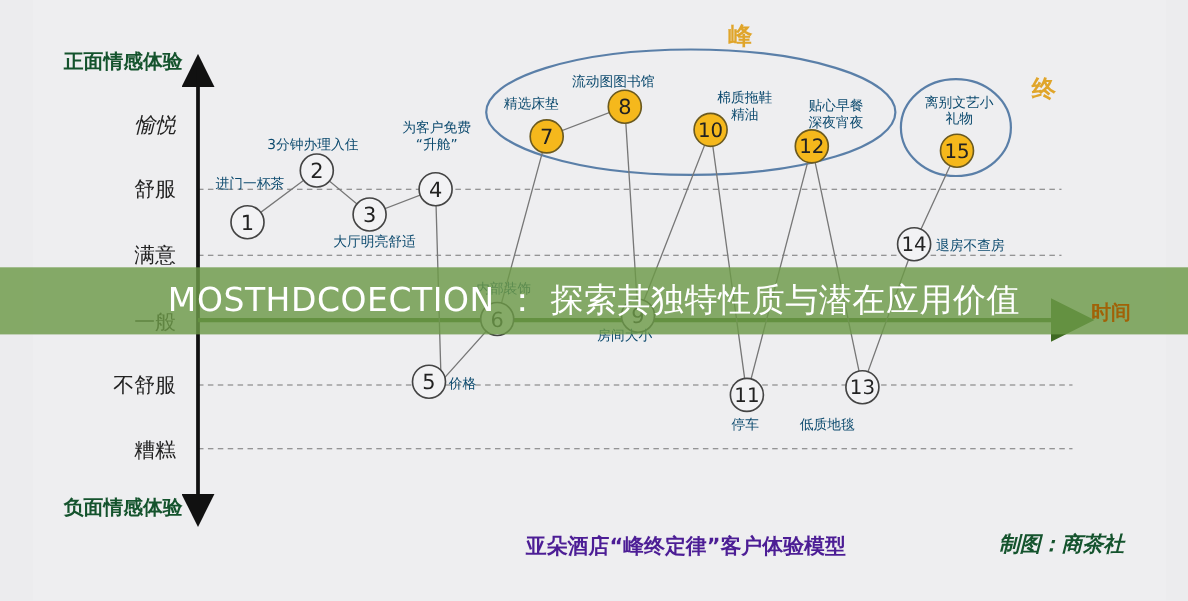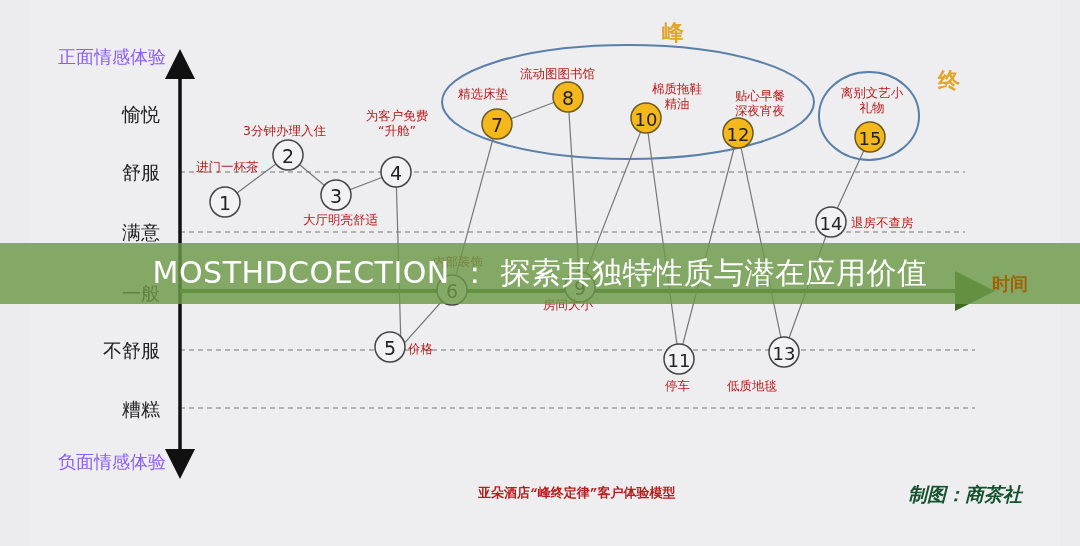--- a/index.html
+++ b/index.html
@@ -10,56 +10,56 @@
     position: relative;
   }
   .frame {
     position: absolute; left: 30px; top: 0; width: 1030px; height: 546px;
     background: #eeeef0;
   }
   .ylabel {
     position: absolute; font-size: 19px; color: #222; text-align: right;
     width: 130px; left: 30px; line-height: 22px;
   }
-  .ylabel.bold { font-weight: normal; font-size: 18px; color: #8b5cf6; left: 20px; width: 146px; }
+  .ylabel.bold { font-weight: bold; font-size: 18px; color: #14532d; left: 20px; width: 146px; }
   svg.chart { position: absolute; left: 0; top: 0; }
   .nodelabel {
-    position: absolute; font-size: 12.5px; color: #b91c1c; white-space: nowrap;
+    position: absolute; font-size: 12.5px; color: #0c4a6e; white-space: nowrap;
     line-height: 15px; text-align: center;
   }
   .peak-word {
     position: absolute; font-size: 22px; font-weight: bold; color: #e0a52a;
   }
   .banner {
     position: absolute; left: 0; top: 243px; width: 1080px; height: 61px;
     background: rgba(108, 154, 72, 0.82);
   }
   .banner-text {
     position: absolute; left: 0; top: 243px; width: 1080px; height: 61px;
     display: flex; align-items: center; justify-content: center;
     font-size: 30px; font-weight: normal; color: #ffffff; letter-spacing: 0.5px;
     font-family: "DejaVu Sans", sans-serif;
   }
   .time-label {
     position: absolute; left: 992px; top: 272px; font-size: 18px; font-weight: bold; color: #a16207;
   }
   .footer-title {
-    position: absolute; left: 478px; top: 484px; font-size: 13px; font-weight: bold; color: #b91c1c; font-family: Liberation Mono, monospace;
+    position: absolute; left: 478px; top: 484px; font-size: 19px; font-weight: bold; color: #4c1d95;
   }
   .footer-credit {
     position: absolute; left: 908px; top: 482px; font-size: 19px; font-weight: bold; color: #14532d; font-style: italic;
   }
 </style>
 </head>
 <body>
 
 <div class="frame"></div>
 
 <div class="ylabel bold" style="top:46px;">正面情感体验</div>
-<div class="ylabel" style="top:103px;">愉悦</div>
+<div class="ylabel" style="top:103px;font-style:italic;">愉悦</div>
 <div class="ylabel" style="top:161px;">舒服</div>
 <div class="ylabel" style="top:221px;">满意</div>
 <div class="ylabel" style="top:282px;">一般</div>
 <div class="ylabel" style="top:339px;">不舒服</div>
 <div class="ylabel" style="top:398px;">糟糕</div>
 <div class="ylabel bold" style="top:451px;">负面情感体验</div>
 
 <svg class="chart" width="1080" height="546">
   <defs>
     <marker id="arrowUp" markerWidth="10" markerHeight="10" refX="5" refY="5" orient="auto">

